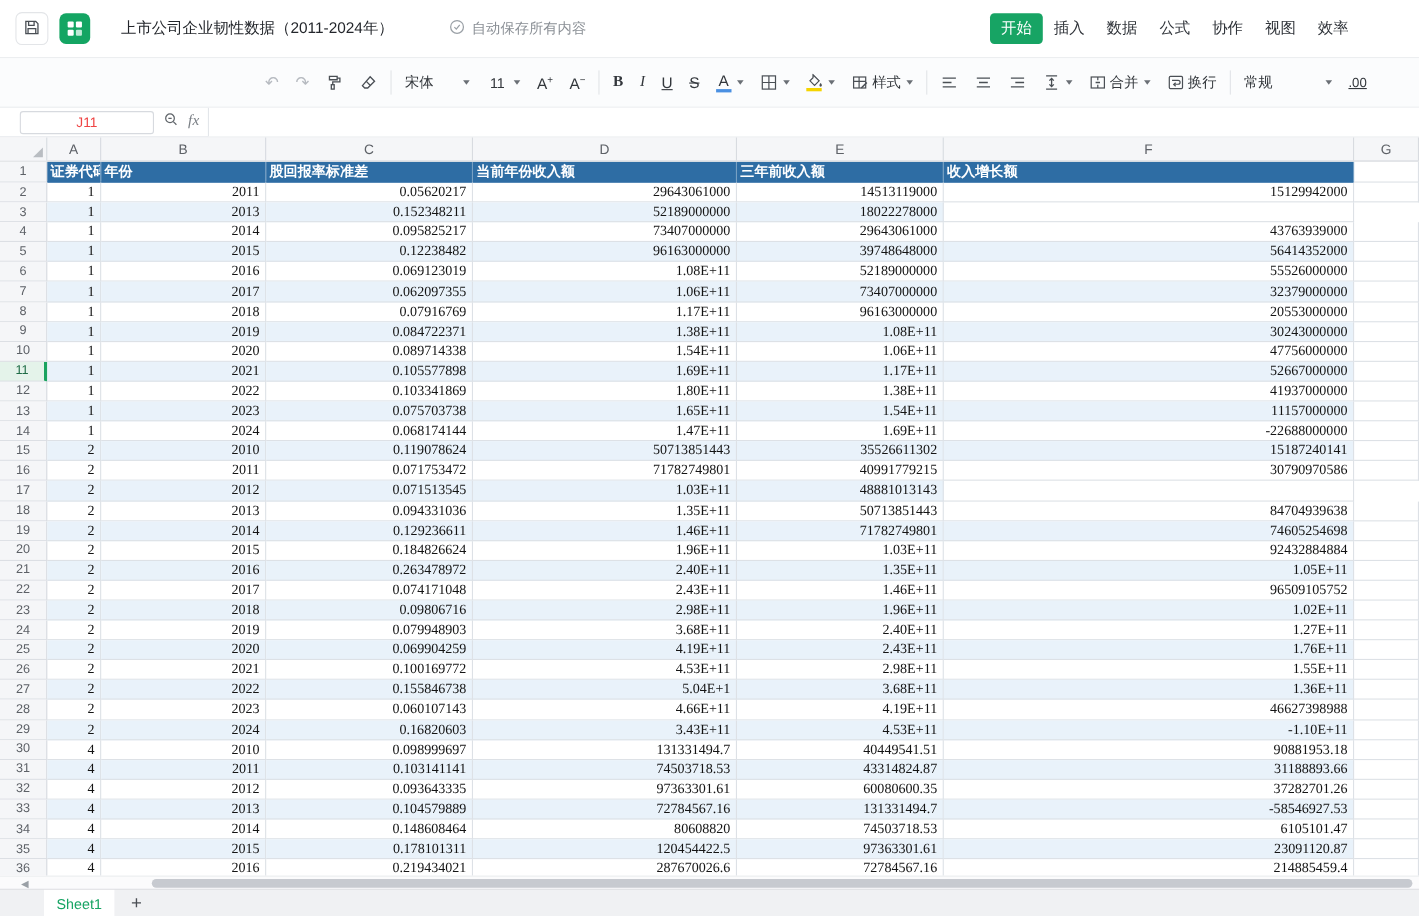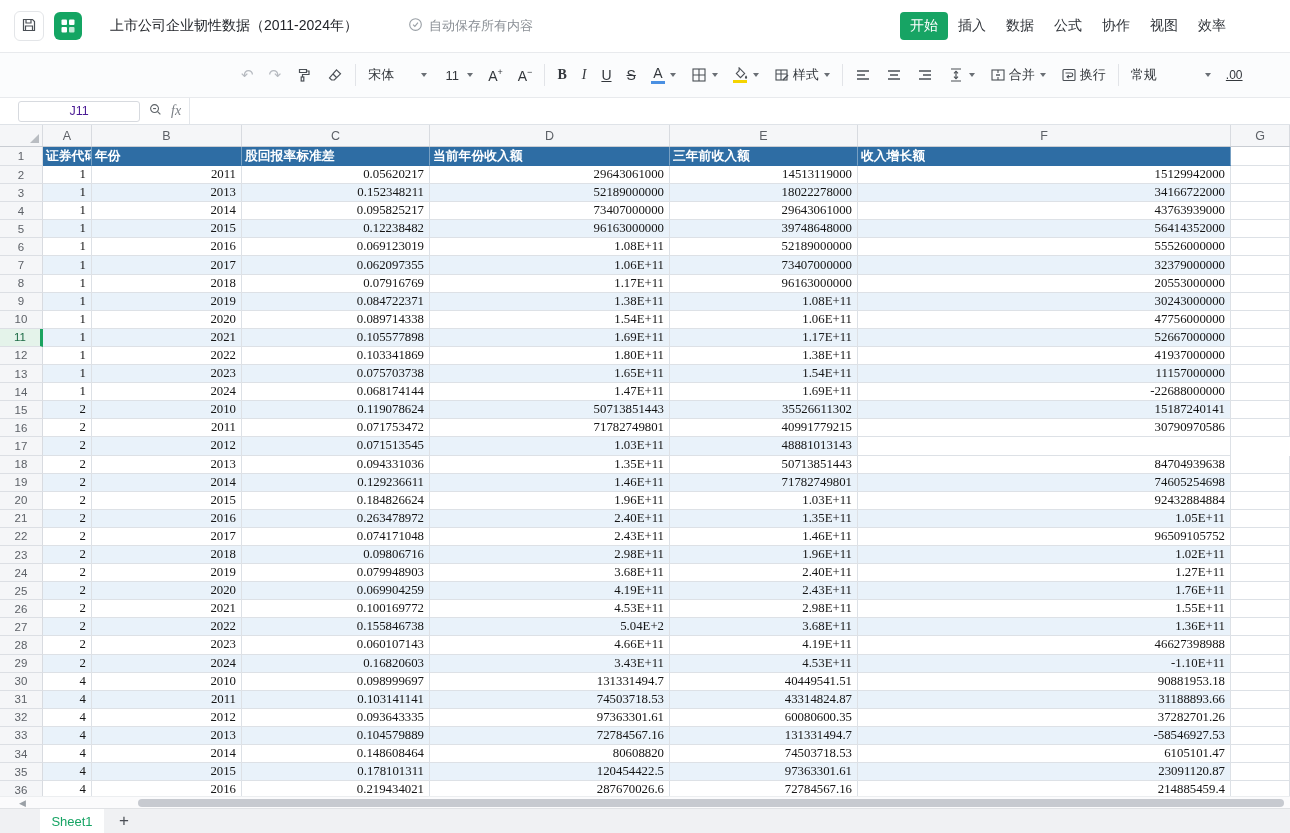--- a/index.html
+++ b/index.html
@@ -39,21 +39,21 @@
   .strike { text-decoration:line-through; }
   .color-stack { display:flex; flex-direction:column; align-items:center; line-height:1; }
   .color-bar { width:14px; height:3px; margin-top:1px; }
   .cn-label { font-size:13px; color:#33373c; }
   .sup { font-size:9px; vertical-align:super; }
 
   
   .formula-bar { height:27px; background:#fff; border-bottom:1px solid #dfe3e8;
     display:flex; align-items:center; }
   .name-box { width:122px; height:21px; margin-left:18px; border:1px solid #d7dadf;
-    border-radius:3px; font-size:12.5px; color:#4c1d95; display:flex;
+    border-radius:3px; font-size:12.5px; color:#ef4444; display:flex;
     align-items:center; justify-content:center; background:#fff;text-align:right; }
   .fx-zone { display:flex; align-items:center; gap:8px; padding:0 8px; }
   .fx { font-family:"Liberation Serif",serif; font-style:italic; font-size:14px; color:#7a7f85; }
   .formula-input { flex:1; height:100%; border-left:1px solid #e3e6ea; background:#fff;
     font-size:12.5px; color:#333; padding:0 6px; display:flex; align-items:center; }
 
   
   .sheet-grid { --cols:43px 49px 150px 188px 240px 188px 373px minmax(0,1fr); }
   .col-headers { display:grid; grid-template-columns:var(--cols); height:22px;
     background:#f5f6f8; border-bottom:1px solid #c9cdd3; }
@@ -331,21 +331,20 @@
         <div class="cell">15129942000</div>
         <div class="cell"></div>
       </div>
       <div class="grid-row">
         <div class="rh">3</div>
         <div class="cell banded">1</div>
         <div class="cell banded">2013</div>
         <div class="cell banded">0.152348211</div>
         <div class="cell banded">52189000000</div>
         <div class="cell banded">18022278000</div>
-        <div class="cell banded">34166722000</div>
         <div class="cell"></div>
       </div>
       <div class="grid-row">
         <div class="rh">4</div>
         <div class="cell">1</div>
         <div class="cell">2014</div>
         <div class="cell">0.095825217</div>
         <div class="cell">73407000000</div>
         <div class="cell">29643061000</div>
         <div class="cell">43763939000</div>
@@ -568,21 +567,21 @@
         <div class="cell">4.53E+11</div>
         <div class="cell">2.98E+11</div>
         <div class="cell">1.55E+11</div>
         <div class="cell"></div>
       </div>
       <div class="grid-row">
         <div class="rh">27</div>
         <div class="cell banded">2</div>
         <div class="cell banded">2022</div>
         <div class="cell banded">0.155846738</div>
-        <div class="cell banded">5.04E+2</div>
+        <div class="cell banded">5.04E+1</div>
         <div class="cell banded">3.68E+11</div>
         <div class="cell banded">1.36E+11</div>
         <div class="cell"></div>
       </div>
       <div class="grid-row">
         <div class="rh">28</div>
         <div class="cell">2</div>
         <div class="cell">2023</div>
         <div class="cell">0.060107143</div>
         <div class="cell">4.66E+11</div>

